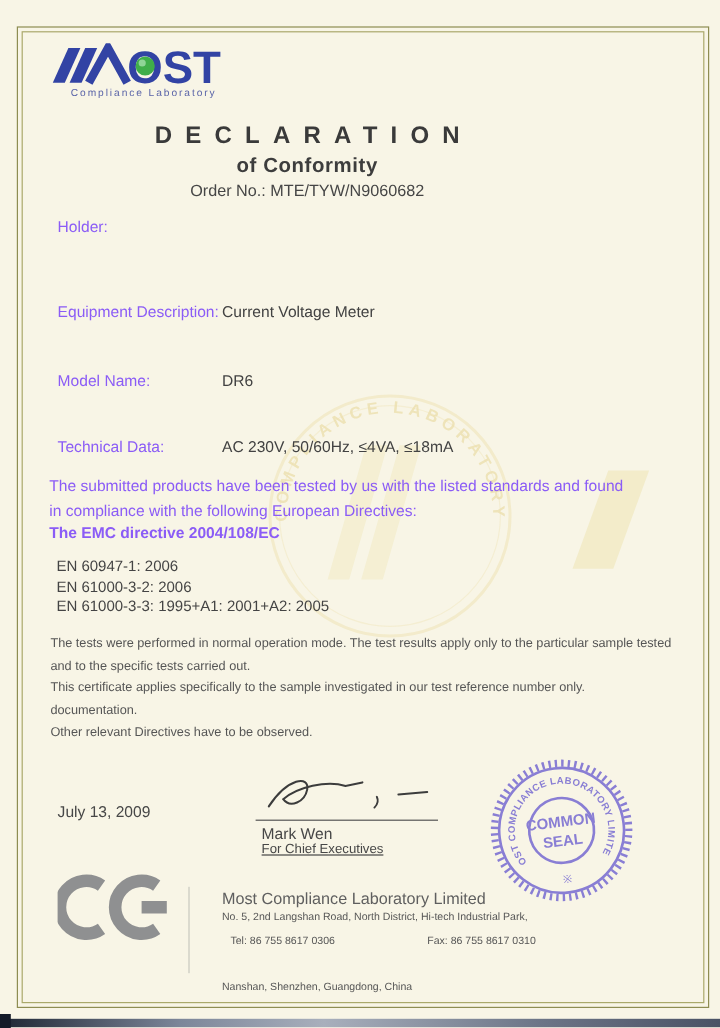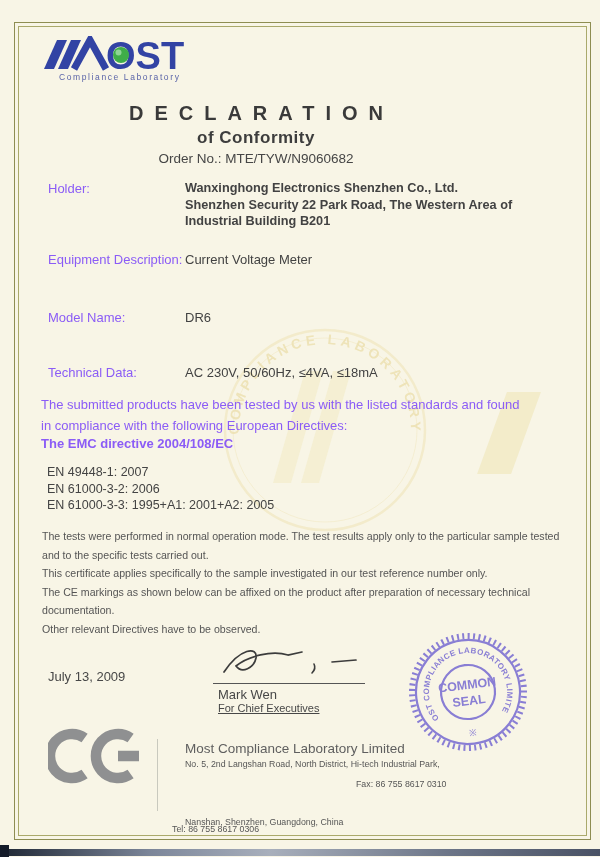--- a/index.html
+++ b/index.html
@@ -40,21 +40,21 @@
   .sig-line{position:absolute;left:213px;top:640px;width:152px;height:43px;border-bottom:1.2px solid #555;}
   .sig-svg{position:absolute;left:210px;top:638px;}
   .sig-name{position:absolute;left:218px;top:687px;font-size:13px;color:#474747;}
   .sig-title{position:absolute;left:218px;top:702px;font-size:11px;color:#474747;text-decoration:underline;}
 
   .ce{position:absolute;left:48px;top:723px;}
   .foot-divider{position:absolute;left:157px;top:739px;width:1px;height:72px;background:#c9c9be;}
   .foot-company{position:absolute;left:185px;top:741px;font-size:13.5px;color:#5f5f5f;}
   .foot-addr1{position:absolute;left:185px;top:759px;font-size:8.8px;color:#565656;}
   .foot-addr2{position:absolute;left:185px;top:769px;font-size:8.8px;color:#565656;margin-top:48px;}
-  .foot-tel{position:absolute;left:172px;top:779px;font-size:8.8px;color:#565656;margin-top:45px;}
+  .foot-tel{position:absolute;left:192px;top:779px;font-size:8.8px;color:#565656;}
   .foot-fax{position:absolute;left:356px;top:779px;font-size:8.8px;color:#565656;}
 
   .seal{position:absolute;left:398px;top:622px;opacity:.88;transform:rotate(-7deg);}
   .watermark{position:absolute;left:195px;top:303px;opacity:.55;pointer-events:none;}
   .wm-stripe-right{position:absolute;left:492px;top:392px;width:34px;height:82px;
     background:#ecdf9f;opacity:.4;transform:skewX(-20deg);pointer-events:none;}
 </style>
 </head>
 <body>
 
@@ -88,50 +88,44 @@
   </svg>
   <div class="logo-sub">Compliance Laboratory</div>
 
   <div class="title-block">
     <div class="title-main">DECLARATION</div>
     <div class="title-sub">of Conformity</div>
     <div class="title-order">Order No.: MTE/TYW/N9060682</div>
   </div>
 
   <div class="flabel" style="top:181px">Holder:</div>
-  <div class="fval holder-lines" style="top:180px">
-    <div>Wanxinghong Electronics Shenzhen Co., Ltd.</div>
-    <div>Shenzhen Security 22 Park Road, The Western Area of</div>
-    <div>Industrial Building B201</div>
-  </div>
 
   <div class="flabel" style="top:252px">Equipment Description:</div>
   <div class="fval" style="top:252px;font-size:13px">Current Voltage Meter</div>
 
   <div class="flabel" style="top:310px">Model Name:</div>
   <div class="fval" style="top:310px;font-size:13px">DR6</div>
 
   <div class="flabel" style="top:365px">Technical Data:</div>
   <div class="fval" style="top:365px;font-size:13px">AC 230V, 50/60Hz, ≤4VA, ≤18mA</div>
 
   <div class="stmt" style="top:397px">The submitted products have been tested by us with the listed standards and found</div>
   <div class="stmt" style="top:418px">in compliance with the following European Directives:</div>
   <div class="stmt bold" style="top:436px">The EMC directive 2004/108/EC</div>
 
   <div class="standards">
-    <div>EN 49448-1: 2007</div>
+    <div>EN 60947-1: 2006</div>
     <div>EN 61000-3-2: 2006</div>
     <div>EN 61000-3-3: 1995+A1: 2001+A2: 2005</div>
   </div>
 
   <div class="notes">
     <div>The tests were performed in normal operation mode. The test results apply only to the particular sample tested</div>
     <div>and to the specific tests carried out.</div>
     <div>This certificate applies specifically to the sample investigated in our test reference number only.</div>
-    <div>The CE markings as shown below can be affixed on the product after preparation of necessary technical</div>
     <div>documentation.</div>
     <div>Other relevant Directives have to be observed.</div>
   </div>
 
   <div class="date">July 13, 2009</div>
   <div class="sig-line"></div>
   <svg class="sig-svg" width="160" height="48" viewBox="0 0 160 48">
     <path d="M14,34 C30,10 48,8 46,20 C44,30 32,36 26,28 C38,18 62,12 78,17 L92,14" fill="none" stroke="#3c3c3c" stroke-width="1.7" stroke-linecap="round"></path>
     <path d="M104,26 C106,30 104,33 102,35" fill="none" stroke="#3c3c3c" stroke-width="1.6" stroke-linecap="round"></path>
     <path d="M122,24 L146,22" fill="none" stroke="#3c3c3c" stroke-width="1.7" stroke-linecap="round"></path>

